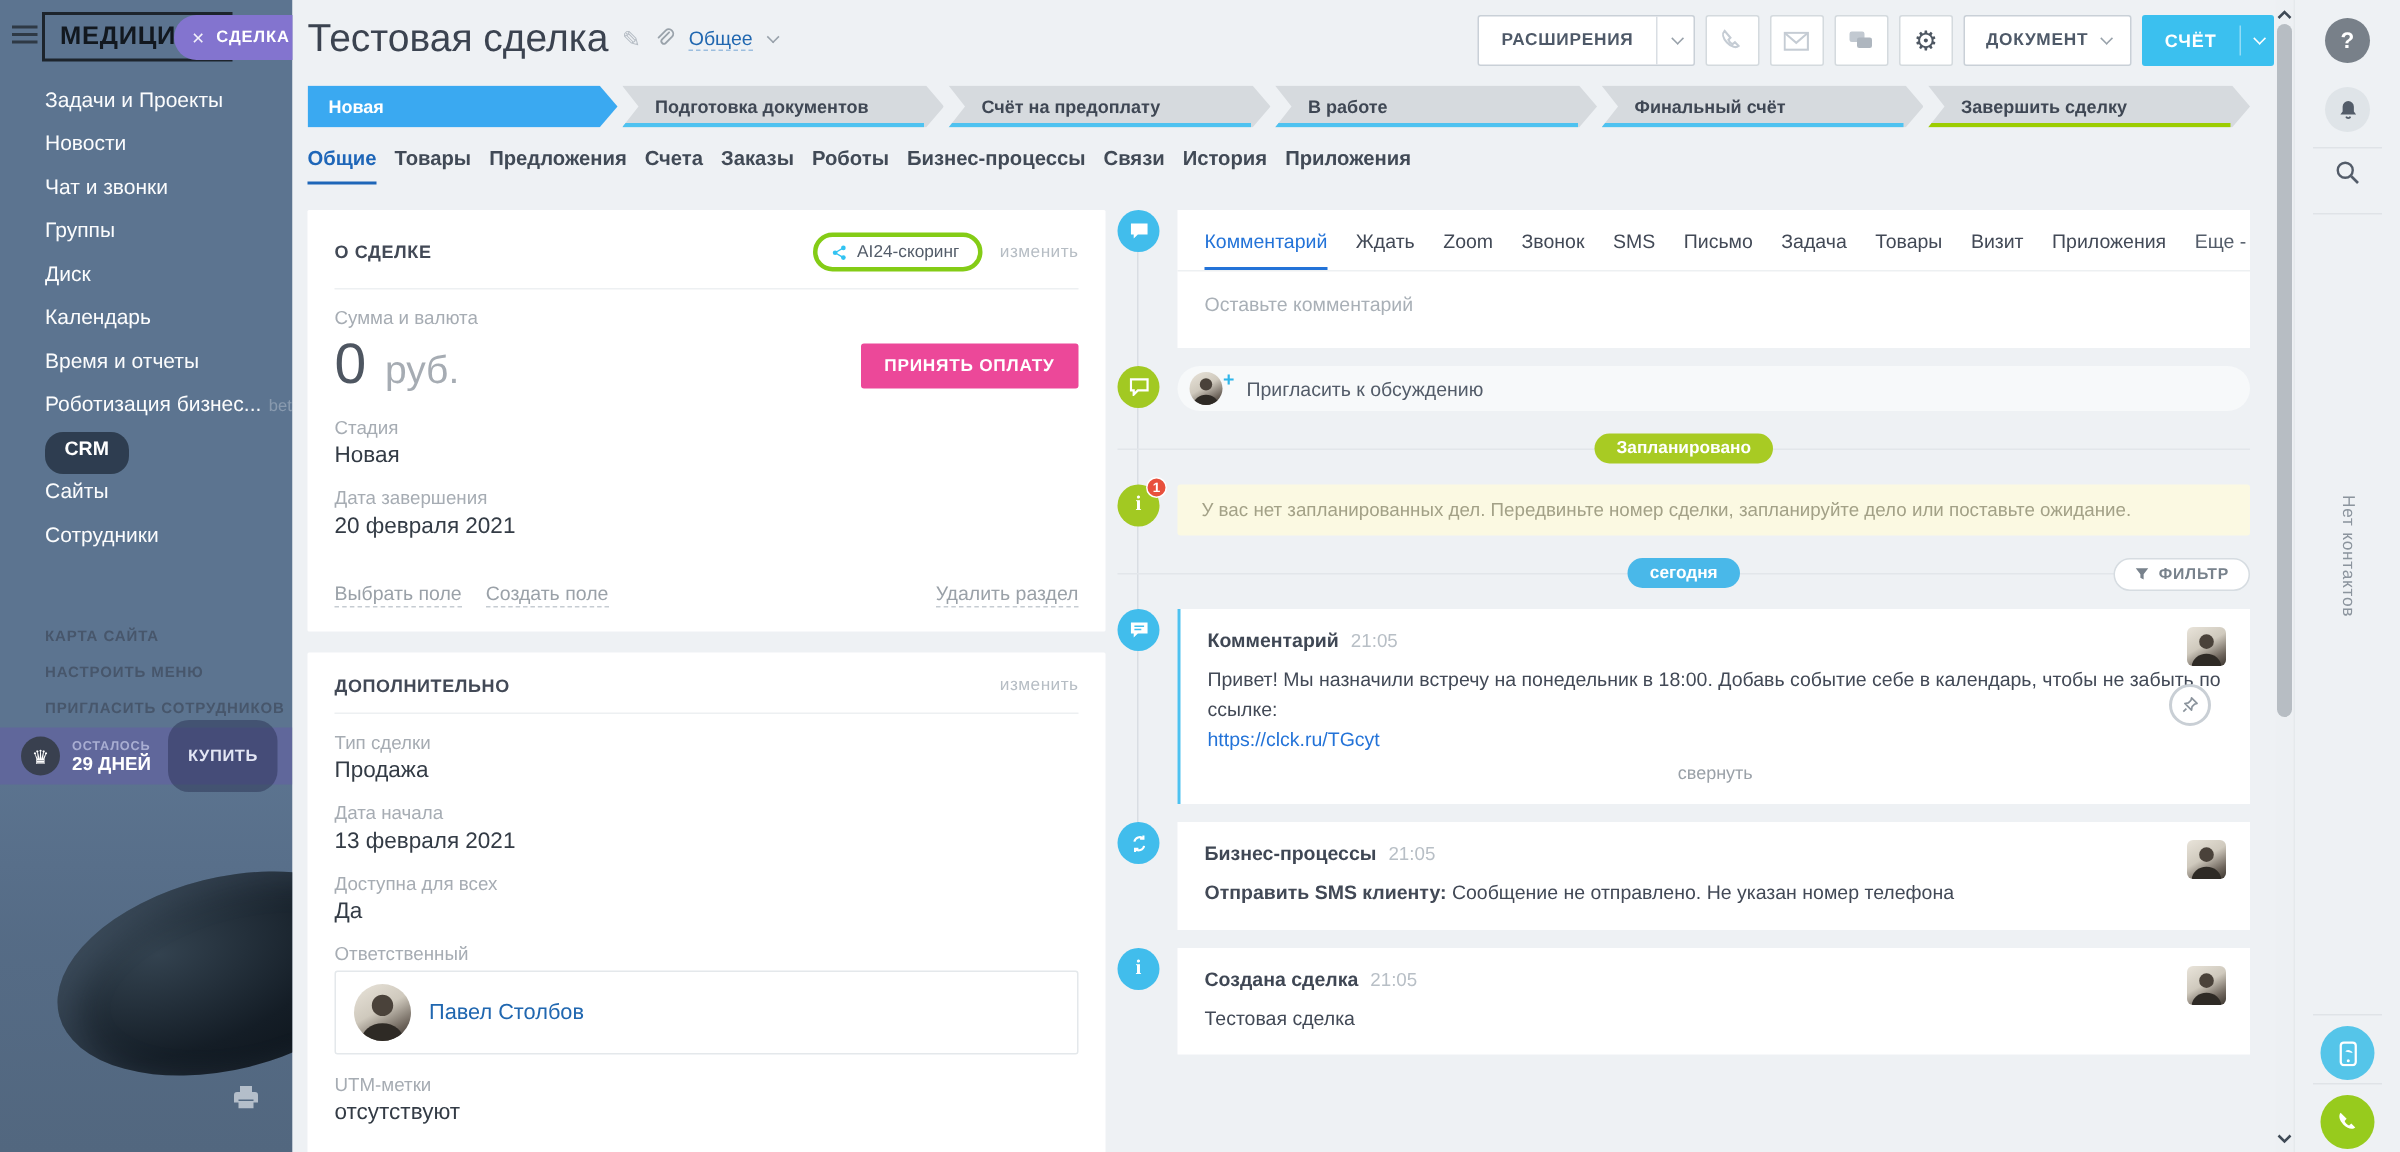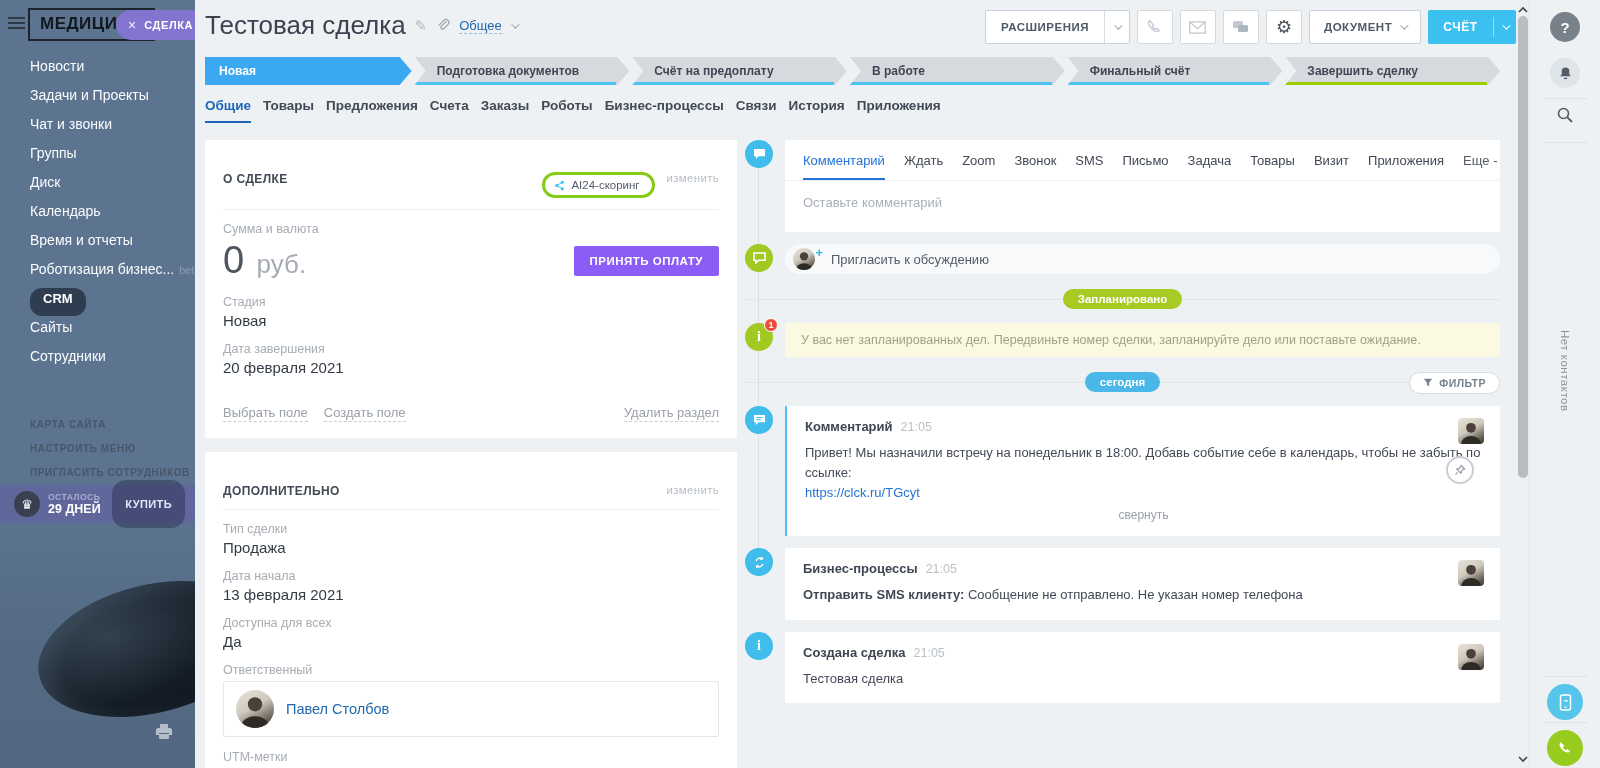--- a/index.html
+++ b/index.html
@@ -80,35 +80,35 @@
   .stage.final::after { background:#9ccd00; }
 
   
   .tabs { position:absolute; left:10px; top:98px; display:flex; gap:12px; height:30px; align-items:flex-start; }
   .tab { font-size:13.5px; font-weight:600; color:#414a56; padding-bottom:8px; cursor:pointer; white-space:nowrap; }
   .tab.active { color:#1e66b8; border-bottom:2px solid #1e66b8; }
 
   
   .left-col { position:absolute; left:10px; top:140px; width:532px; }
   .card { background:#fff; margin-bottom:14px; border-radius:1px; }
-  .card-head { display:flex; align-items:flex-start; padding:32px 18px 11px; }
+  .card-head { display:flex; align-items:center; padding:15px 18px 11px; }
   .card-title { font-size:12px; font-weight:bold; letter-spacing:.4px; color:#424956; flex:1; }
   .edit-link { font-size:11.5px; color:#b6bdc4; cursor:pointer; letter-spacing:.3px; }
   .ai-badge { display:flex; align-items:center; gap:6px; border:3px solid #84cc16; border-radius:13px;
     padding:4px 12px 4px 9px; margin-right:12px; font-size:11.5px; color:#535c69; cursor:pointer; }
   .card-divider { border-bottom:1px solid #edf0f2; margin:0 18px; }
   .card-body { padding:12px 18px 4px; }
   .fld { margin-bottom:13px; }
   .fld-label { font-size:12.5px; color:#a6acb3; margin-bottom:3px; }
   .fld-value { font-size:15px; color:#333b45; }
   .amount-row { display:flex; align-items:center; }
   .amount-wrap { flex:1; }
   .amount-num { font-size:38px; color:#4e5661; }
   .amount-cur { font-size:26px; color:#a6acb3; margin-left:8px; }
-  .accept-btn { background:#8b5cf6; color:#fff; font-size:11.5px; font-weight:bold; letter-spacing:.5px;
+  .accept-btn { background:#ec4899; color:#fff; font-size:11.5px; font-weight:bold; letter-spacing:.5px;
     padding:9px 16px; border-radius:2px; cursor:pointer; white-space:nowrap; }
   .card-links { display:flex; padding:12px 18px 16px; font-size:13px; color:#9aa1a8; gap:16px; }
   .dashed-link { border-bottom:1px dashed #c6ccd2; cursor:pointer; padding-bottom:1px; }
   .card-links .spacer { flex:1; }
   .resp-box { border:1px solid #e4e8eb; border-radius:2px; padding:8px 12px; display:flex; align-items:center; gap:12px; margin-top:4px; }
   .avatar { background:linear-gradient(150deg,#e9e4da 0%,#cfc9bd 45%,#6e655c 78%,#3b352f 100%);
     display:flex; align-items:flex-end; justify-content:center; overflow:hidden; flex:none; }
   .avatar svg { display:block; }
   .av-40 { width:38px; height:38px; border-radius:50%; }
   .av-26 { width:26px; height:26px; border-radius:4px; }
@@ -200,22 +200,22 @@
       <span></span>
       <span></span>
     </div>
   <div class="logo-box">МЕДИЦИНА</div>
   <div class="deal-badge">
     <span class="x">×</span>
     <span class="t">СДЕЛКА</span>
   </div>
 
   <div class="nav">
+    <div class="nav-item"><span>Задачи и Проекты</span></div>
     <div class="nav-item"><span>Новости</span></div>
-    <div class="nav-item"><span>Задачи и Проекты</span></div>
     <div class="nav-item"><span>Чат и звонки</span></div>
     <div class="nav-item"><span>Группы</span></div>
     <div class="nav-item"><span>Диск</span></div>
     <div class="nav-item"><span>Календарь</span></div>
     <div class="nav-item"><span>Время и отчеты</span></div>
     <div class="nav-item"><span>Роботизация бизнес...</span><span class="beta">beta</span></div>
     <div class="nav-item"><span class="crm-pill">CRM</span></div>
     <div class="nav-item"><span>Сайты</span></div>
     <div class="nav-item"><span>Сотрудники</span></div>
   </div>

